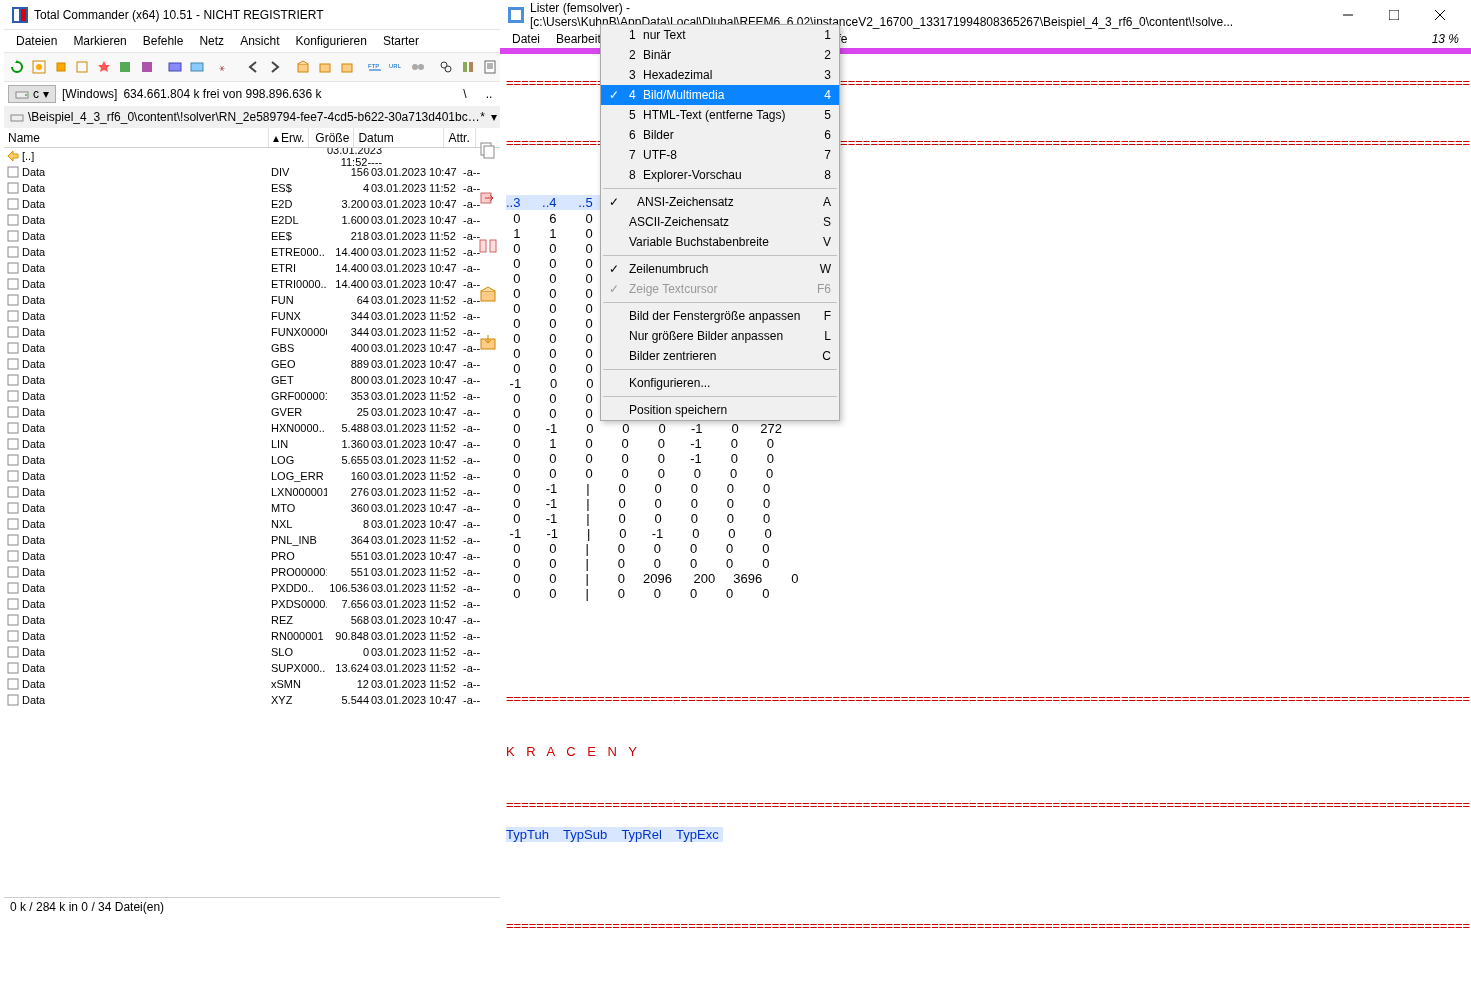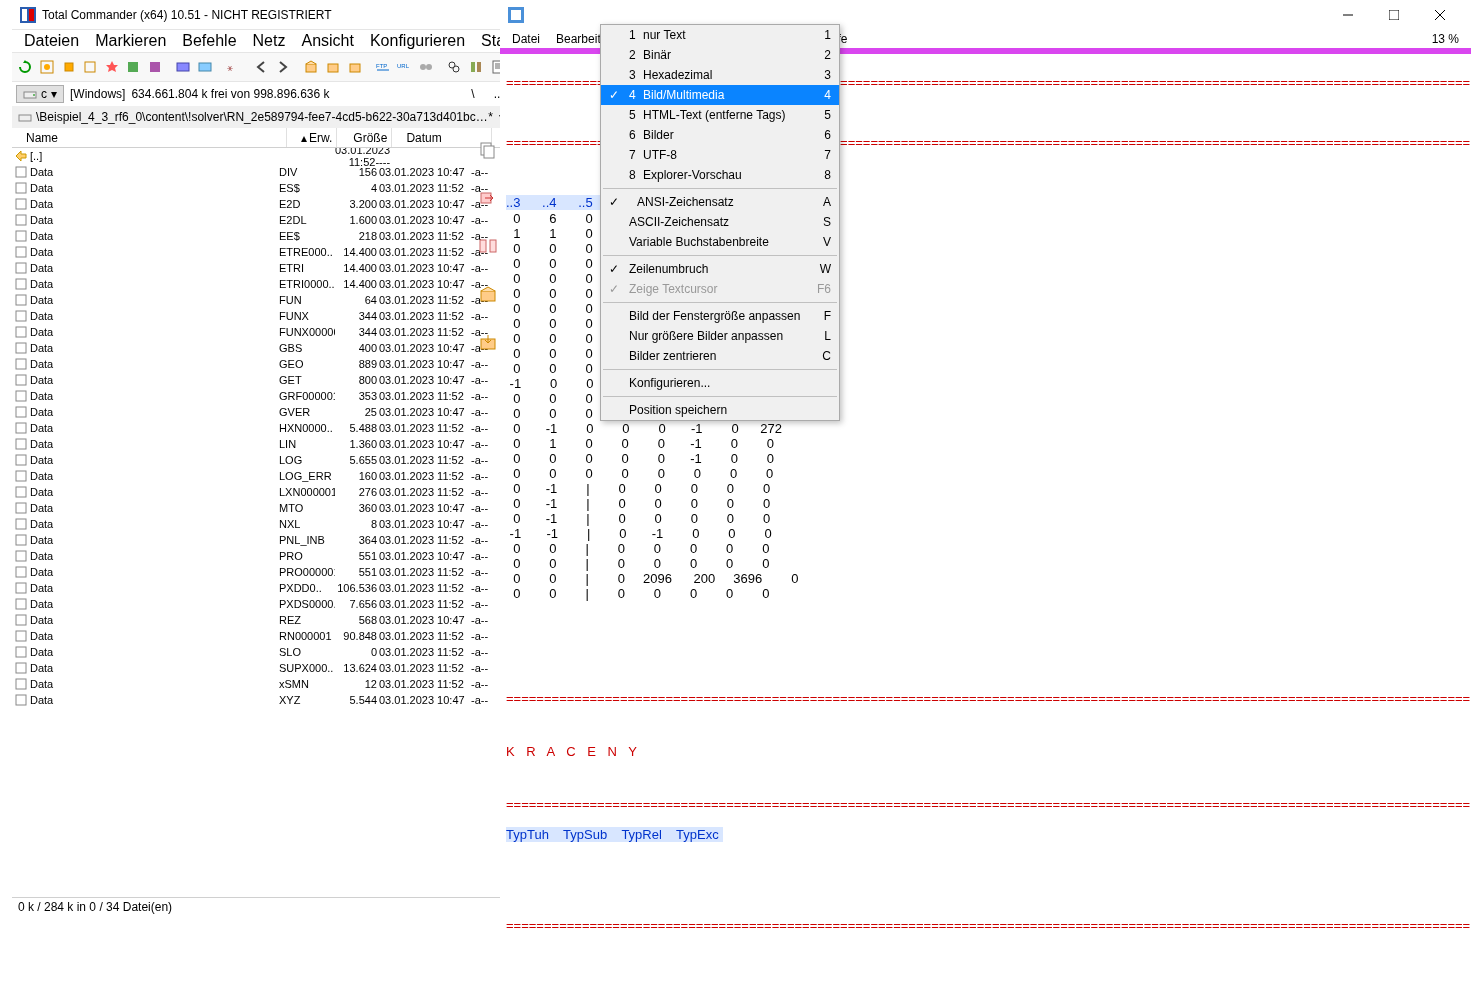--- a/index.html
+++ b/index.html
@@ -1,33 +1,33 @@
 <!DOCTYPE html>
 <html><head>
 <meta charset="utf-8">
 <style>
 * { margin: 0; padding: 0; box-sizing: border-box; font-family: "Segoe UI", Tahoma, sans-serif; }
 body { background: #fff; font-size: 12px; overflow: hidden; width: 1471px; height: 989px; position: relative; }
 
 
-.tc { position: absolute; left: 12px; top: 0; width: 500px; height: 989px; background: #fff; border-right: 1px solid #ccc; }
+.tc { position: absolute; left: 4px; top: 0; width: 500px; height: 989px; background: #fff; border-right: 1px solid #ccc; }
 .tc-titlebar { height: 30px; background: #fff; display: flex; align-items: center; padding: 0 8px; border-bottom: 1px solid #e5e5e5; }
 .tc-title-icon { width: 16px; height: 16px; margin-right: 6px; display: inline-flex; }
 .tc-title { font-size: 12px; color: #000; }
 .tc-menu { height: 22px; display: flex; align-items: center; padding: 0 4px; gap: 0; }
-.tc-menu-item { padding: 2px 8px; font-size: 16px; color: #000; cursor: default; }
+.tc-menu-item { padding: 2px 8px; font-size: 12px; color: #000; cursor: default; }
 .tc-toolbar { height: 30px; display: flex; align-items: center; padding: 2px 4px; gap: 3px; border-top: 1px solid #e5e5e5; border-bottom: 1px solid #e5e5e5; background:#f8f8f8; }
 .tb-btn { width: 20px; height: 20px; display: inline-flex; align-items: center; justify-content: center; cursor: pointer; border:1px solid transparent; }
 .tb-sep { width: 4px; }
 .tc-drive { height: 24px; display: flex; align-items: center; padding: 0 4px; gap: 6px; }
 .drive-sel { display:inline-flex; align-items:center; gap:4px; border:1px solid #adadad; padding:1px 6px; background:#e1e1e1;}
 .tc-path { height: 22px; background: #f0f0f0; display: flex; align-items: center; padding: 0 6px; font-size: 12px; }
 .tc-path-asterisk { margin-left:auto; margin-right:6px;}
 .tc-header { height: 20px; display: flex; border-bottom: 1px solid #d0d0d0; background: #fff; font-size: 12px; }
-.tc-header > div { padding: 2px 4px; border-right: 1px solid #e0e0e0; display:flex; align-items:center;margin-left:10px;}
+.tc-header > div { padding: 2px 4px; border-right: 1px solid #e0e0e0; display:flex; align-items:center;}
 .col-name { flex: 0 0 265px; }
 .col-ext { flex: 0 0 40px; justify-content:flex-end; }
 .col-size { flex: 0 0 45px; justify-content:flex-end;}
 .col-date { flex: 0 0 90px; }
 .col-attr { flex: 0 0 32px; }
 .tc-rowspace { height: 780px; overflow:auto;}
 .tc-row { height: 16px; display: flex; align-items: center; font-size: 11px; padding-left:2px;}
 .file-icon { width:14px; height:14px; margin-right:2px; display:inline-flex; align-items:center; justify-content:center;}
 .r-name { flex: 0 0 249px; white-space:nowrap; overflow:hidden;}
 .r-ext { flex: 0 0 56px; white-space:nowrap; overflow:hidden;}
@@ -41,21 +41,21 @@
 
 
 .lister { position: absolute; left: 500px; top: 0; right: 0; height: 989px; background: #fff; }
 .ls-titlebar { height: 30px; background:#fff; display:flex; align-items:center; padding:0 8px; }
 .ls-titlebar .ctl { margin-left:auto; display:flex; gap:0;}
 .ctl-btn { width:46px; height:30px; display:inline-flex; align-items:center; justify-content:center; cursor:pointer;}
 .ls-menu { height:24px; display:flex; align-items:center; padding:0 4px; border-bottom:6px solid #d946ef;}
 .ls-menu-item { padding:3px 8px; font-size:12px; cursor:default;}
 .ls-menu-item.open { background:#cce8ff; border:1px solid #99d1ff;}
 .ls-menu-item.gray { color:#999; }
-.ls-percent { margin-left:auto; margin-right:8px; font-size:12px;}
+.ls-percent { margin-left:auto; margin-right:8px; font-size:12px;font-style:italic;}
 .ls-content { position:relative; padding:6px 0 0 6px; font-family: 'Courier New', monospace; font-size:13px; line-height:15px; white-space:pre; color:#000; }
 .red-dash { color:#c00; letter-spacing:0;}
 .blue-num { color:#0033cc; }
 .hdr-row { background:#d8e6ff; display:inline-block; padding:0 4px 0 0;}
 .chart-like { font-family:'Courier New',monospace; font-size:13px; }
 .redtxt { color:#c00; letter-spacing: 4px; }
 
 
 .dropdown { position:absolute; left:100px; top:24px; width:240px; background:#f0f0f0; border:1px solid #aaa; box-shadow:2px 2px 6px rgba(0,0,0,0.25); z-index:10;}
 .dd-item { height:20px; display:flex; align-items:center; padding:0 8px 0 28px; position:relative; font-size:12px; cursor:default;}
@@ -713,20 +713,21 @@
 </div>
 
 <div class="lister">
   <div class="ls-titlebar">
     <span style="margin-right:6px;">
       <svg width="16" height="16">
           <rect width="16" height="16" fill="#4a90d9"></rect>
           <rect x="3" y="3" width="10" height="10" fill="#fff"></rect>
         </svg>
     </span>
+    <span>Lister (femsolver) - [c:\Users\KuhnB\AppData\Local\Dlubal\RFEM6_6.02\instanceV2_16700_133171994808365267\Beispiel_4_3_rf6_0\content\!solve...</span>
     <div class="ctl">
       <span class="ctl-btn">
           <svg width="10" height="10">
             <path d="M0 5 L10 5" stroke="#000"></path>
           </svg>
         </span>
       <span class="ctl-btn">
           <svg width="10" height="10">
             <rect x="0" y="0" width="10" height="10" fill="none" stroke="#000"></rect>
           </svg>

